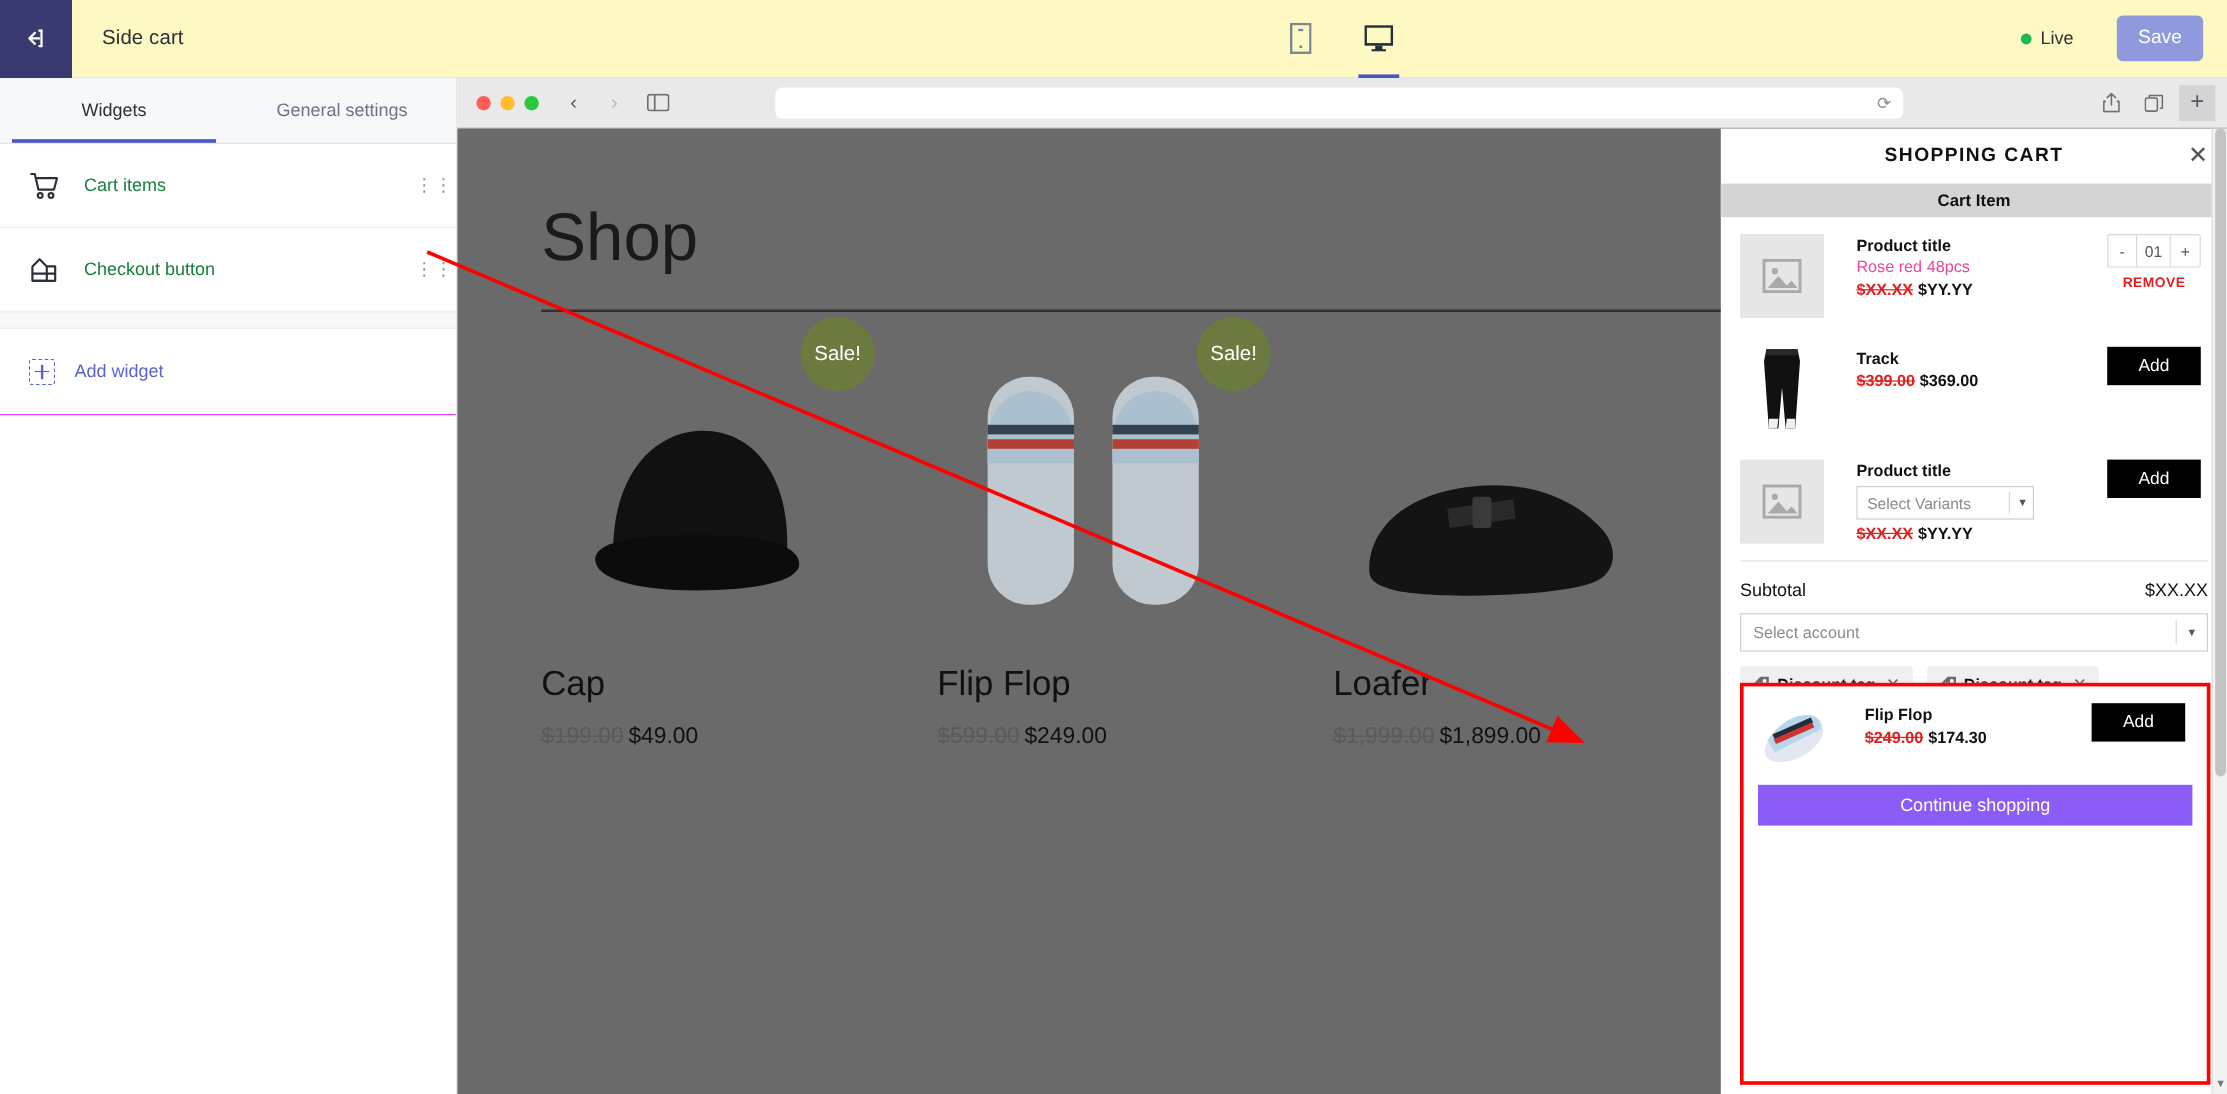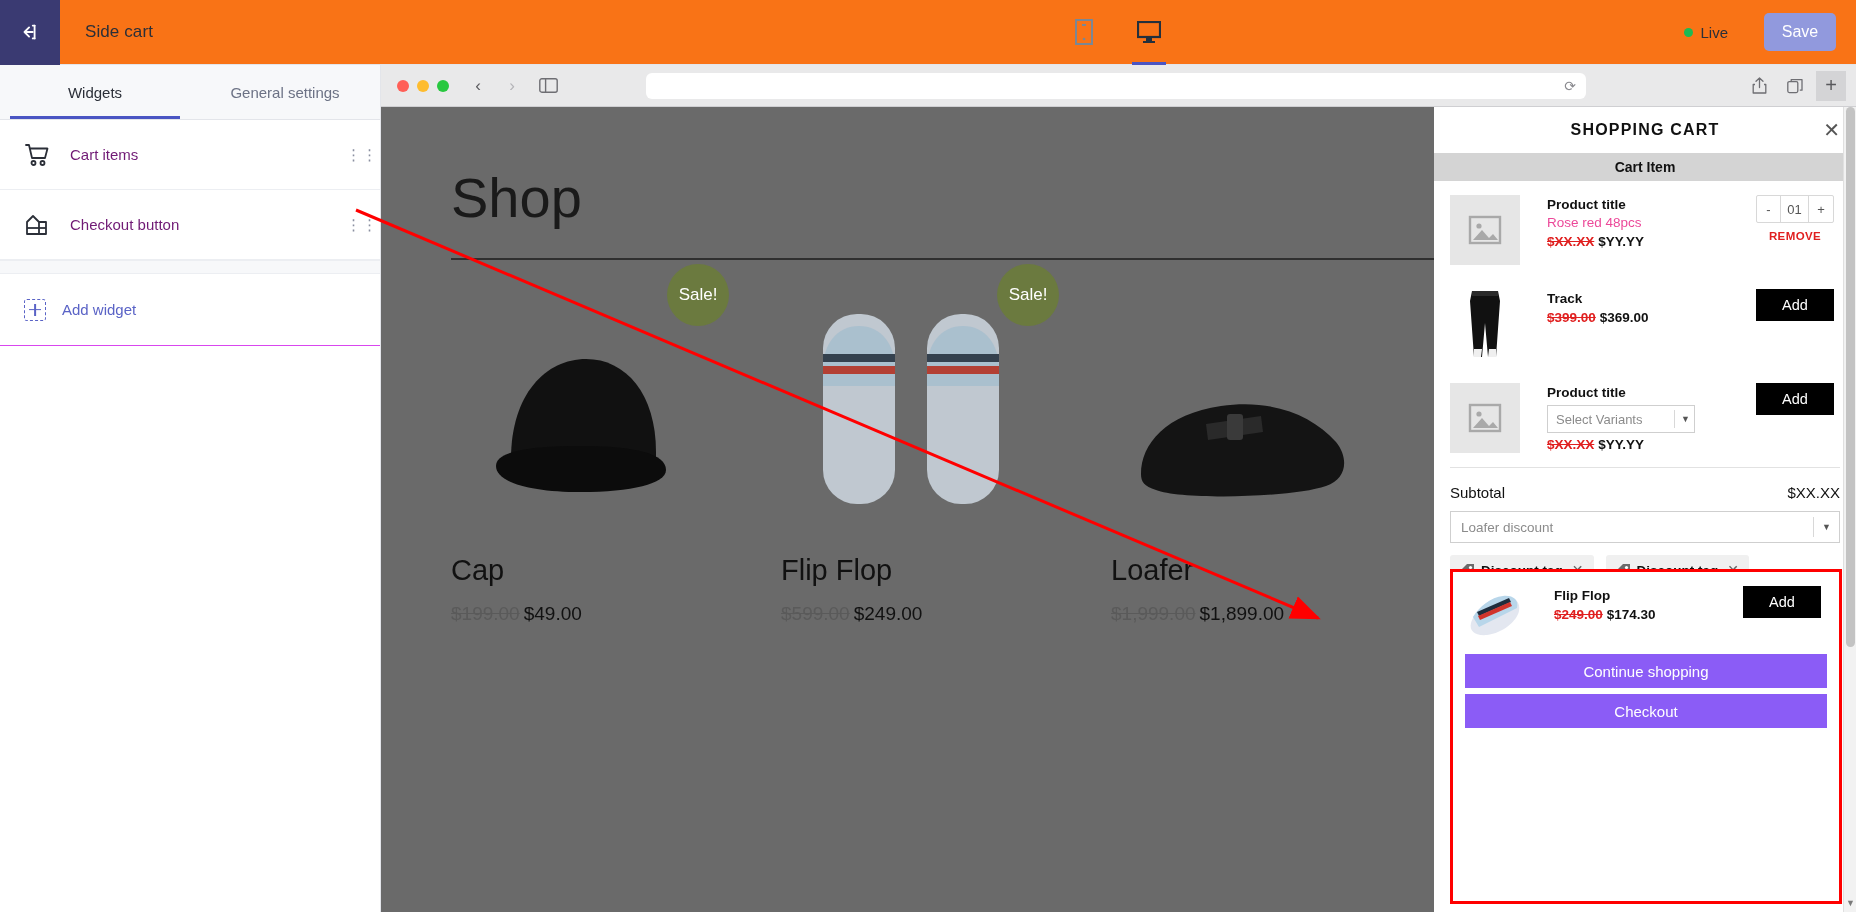--- a/index.html
+++ b/index.html
@@ -6,21 +6,21 @@
   html, body {
     width: 1856px; height: 912px;
     font-family: "Liberation Sans", sans-serif;
     background: #ffffff; overflow: hidden;
   }
   .app { position: relative; width: 1856px; height: 912px; }
 
   
   .topbar {
     position: absolute; top: 0; left: 0; width: 1856px; height: 65px;
-    background: #f97316; border-bottom: 1px solid #e3e5ea;
+    background: #fef9c3; border-bottom: 1px solid #e3e5ea;
     display: flex; align-items: center;
   }
   .back-tile {
     width: 60px; height: 65px; background: #3a3a72;
     display: flex; align-items: center; justify-content: center;
     flex: 0 0 60px;
   }
   .back-tile svg { width: 22px; height: 22px; }
   .side-cart-title {
     flex: 0 0 381px; padding-left: 25px;
@@ -63,21 +63,21 @@
   .tab.active::after {
     content: ""; position: absolute; left: 10px; right: 10px; bottom: 0;
     height: 3px; background: #4a55c3;
   }
   .widget-row {
     height: 70px; display: flex; align-items: center;
     border-bottom: 1px solid #eceef2; padding: 0 20px 0 24px; cursor: pointer;
     background: #fff;
   }
   .widget-icon { width: 30px; display: flex; align-items: center; }
-  .widget-label { flex: 1; font-size: 15px; color: #701a75; padding-left: 16px; }
+  .widget-label { flex: 1; font-size: 15px; color: #15803d; padding-left: 16px; }
   .drag-handle { color: #8a8fa0; font-size: 15px; letter-spacing: 1px; line-height: 7px;
     cursor: grab; width: 14px; }
   .gap-strip { height: 14px; background: #f7f8fa; border-bottom: 1px solid #eceef2;
     border-top: 1px solid #eceef2; }
   .add-widget-row {
     height: 72px; display: flex; align-items: center; padding-left: 24px; cursor: pointer;
     border-bottom: 1px solid #d946ef;
   }
   .add-widget-label { font-size: 15px; color: #5a63c6; padding-left: 16px; }
   .dashed-plus {
@@ -513,21 +513,21 @@
           </div>
 
           <div class="sep"></div>
 
           <div class="subtotal-row">
             <span>Subtotal</span>
             <span class="subtotal-val">$XX.XX</span>
           </div>
 
           <div class="discount-sel">
-            <span>Loafer discount</span>
+            <span>Select account</span>
             <span style="display:flex;align-items:center;">
               <span class="divider" style="width:1px;height:20px;background:#d8d8d8;margin-right:8px;display:inline-block;"></span>
               <span class="caret">▼</span>
             </span>
           </div>
 
           <div class="tags">
             <div class="tag">
               <svg width="15" height="15" viewBox="0 0 15 15">
                 <path d="M1 7 L7 1 H14 V8 L8 14 Z" fill="#6b6b6b"></path>
@@ -561,21 +561,20 @@
                   <div class="ci-title">Flip Flop</div>
                   <div class="ci-price">
                     <s>$249.00</s><span>$174.30</span>
                   </div>
                 </div>
                 <div class="ci-right">
                   <button class="add-btn">Add</button>
                 </div>
               </div>
               <button class="cta">Continue shopping</button>
-              <button class="cta">Checkout</button>
             </div>
           </div>
 
           <div class="vscroll">
             <div class="vthumb"></div>
             <div class="arrow">▼</div>
           </div>
         </div>
 
       </div>

